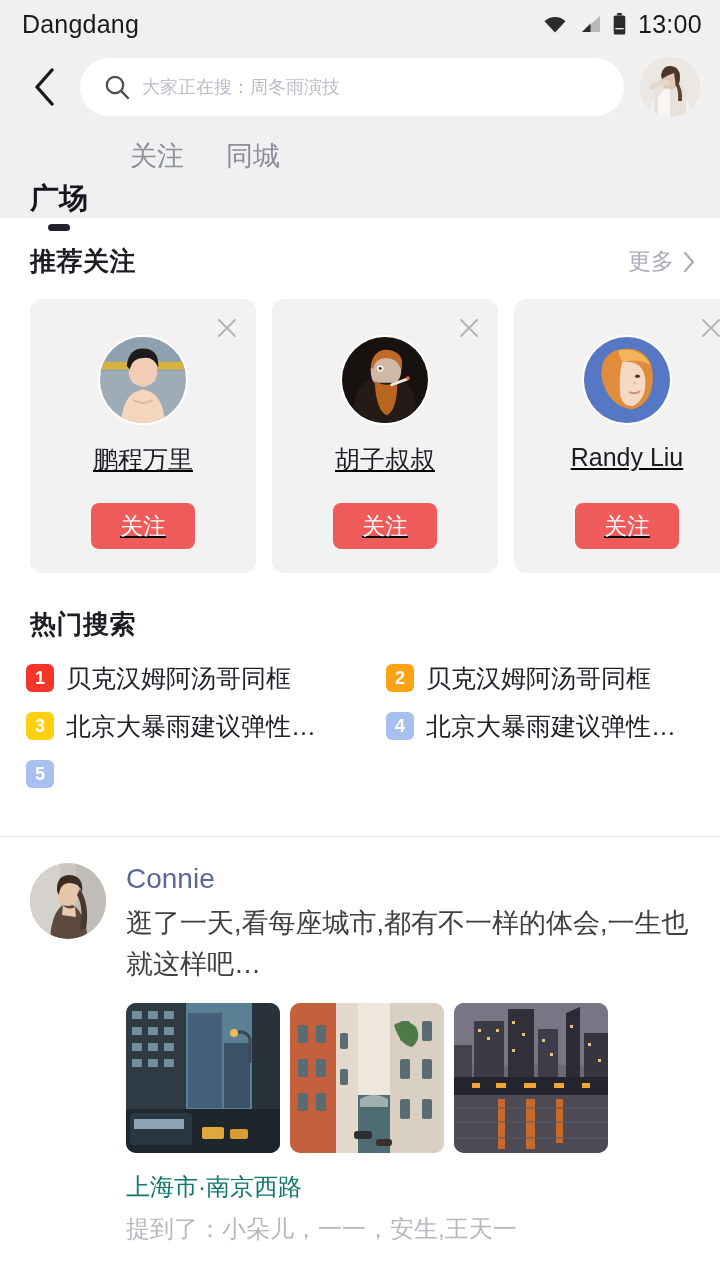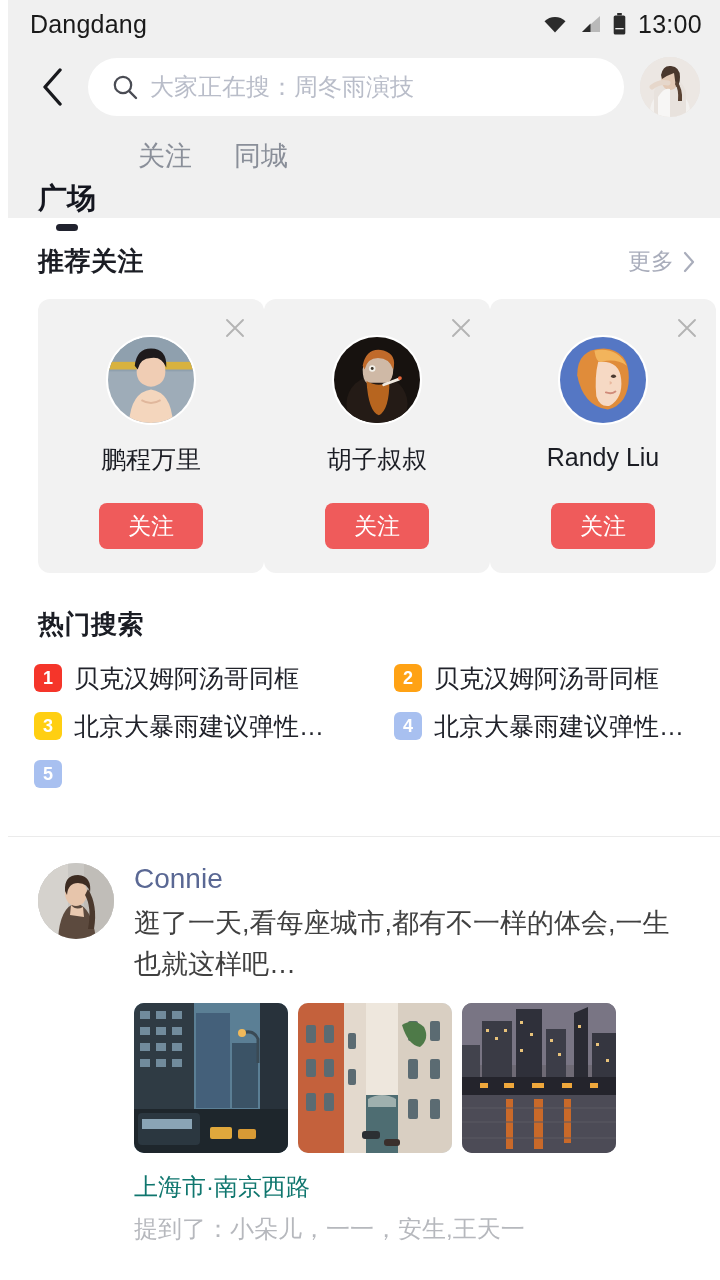--- a/index.html
+++ b/index.html
@@ -1,21 +1,21 @@
 <!DOCTYPE html>
 <html><head>
 <meta charset="utf-8">
 <style>
   * { box-sizing: border-box; margin: 0; padding: 0; }
   html, body {
     width: 720px; height: 1280px;
     font-family: "Liberation Sans", "DejaVu Sans", sans-serif;
     background: #ffffff; overflow: hidden;
   }
-  .phone { position: relative; width: 720px; height: 1280px; background:#ffffff;padding-left:8px; }
+  .phone { position: relative; width: 720px; height: 1280px; background:#ffffff; }
 
   
   .header-block {
     background: #f0f0f0;
     padding: 0;
     height: 218px;
     position: relative;
   }
 
   
@@ -49,21 +49,21 @@
     flex: 1 1 auto;
     height: 58px;
     margin-left: 14px;
     background: #ffffff;
     border-radius: 29px;
     display: flex; align-items: center;
     padding: 0 24px;
   }
   .search-icon { flex: 0 0 26px; margin-right: 12px; display:flex; }
   .search-ph {
-    font-size: 24px;
+    font-size: 18px;
     color: #b9bdc9;
     white-space: nowrap; overflow: hidden;
   }
   .header-avatar {
     width: 60px; height: 60px; flex: 0 0 60px;
     border-radius: 50%;
     margin-left: 16px;
     overflow: hidden;
     background: #e7e3e0;
     position: relative;
@@ -96,23 +96,24 @@
     font-size: 26px; font-weight: bold; color: #1b1d24; letter-spacing: .5px;
   }
   .more-link {
     display:flex; align-items:center; gap:8px;
     font-size: 23px; color: #a9adbb; cursor: pointer; text-align: right;
   }
   .chev { display:block; }
 
   
   .rec-row {
-    display: flex; 
+    display: flex; gap: 16px;
     padding: 20px 0 0 30px;
     overflow: hidden;
+    text-decoration: underline;
   }
   .rec-card {
     position: relative;
     flex: 0 0 226px;
     height: 274px;
     background: #f2f2f2;
     border-radius: 12px;
     display: flex; flex-direction: column; align-items: center;
     cursor: pointer;
   }

